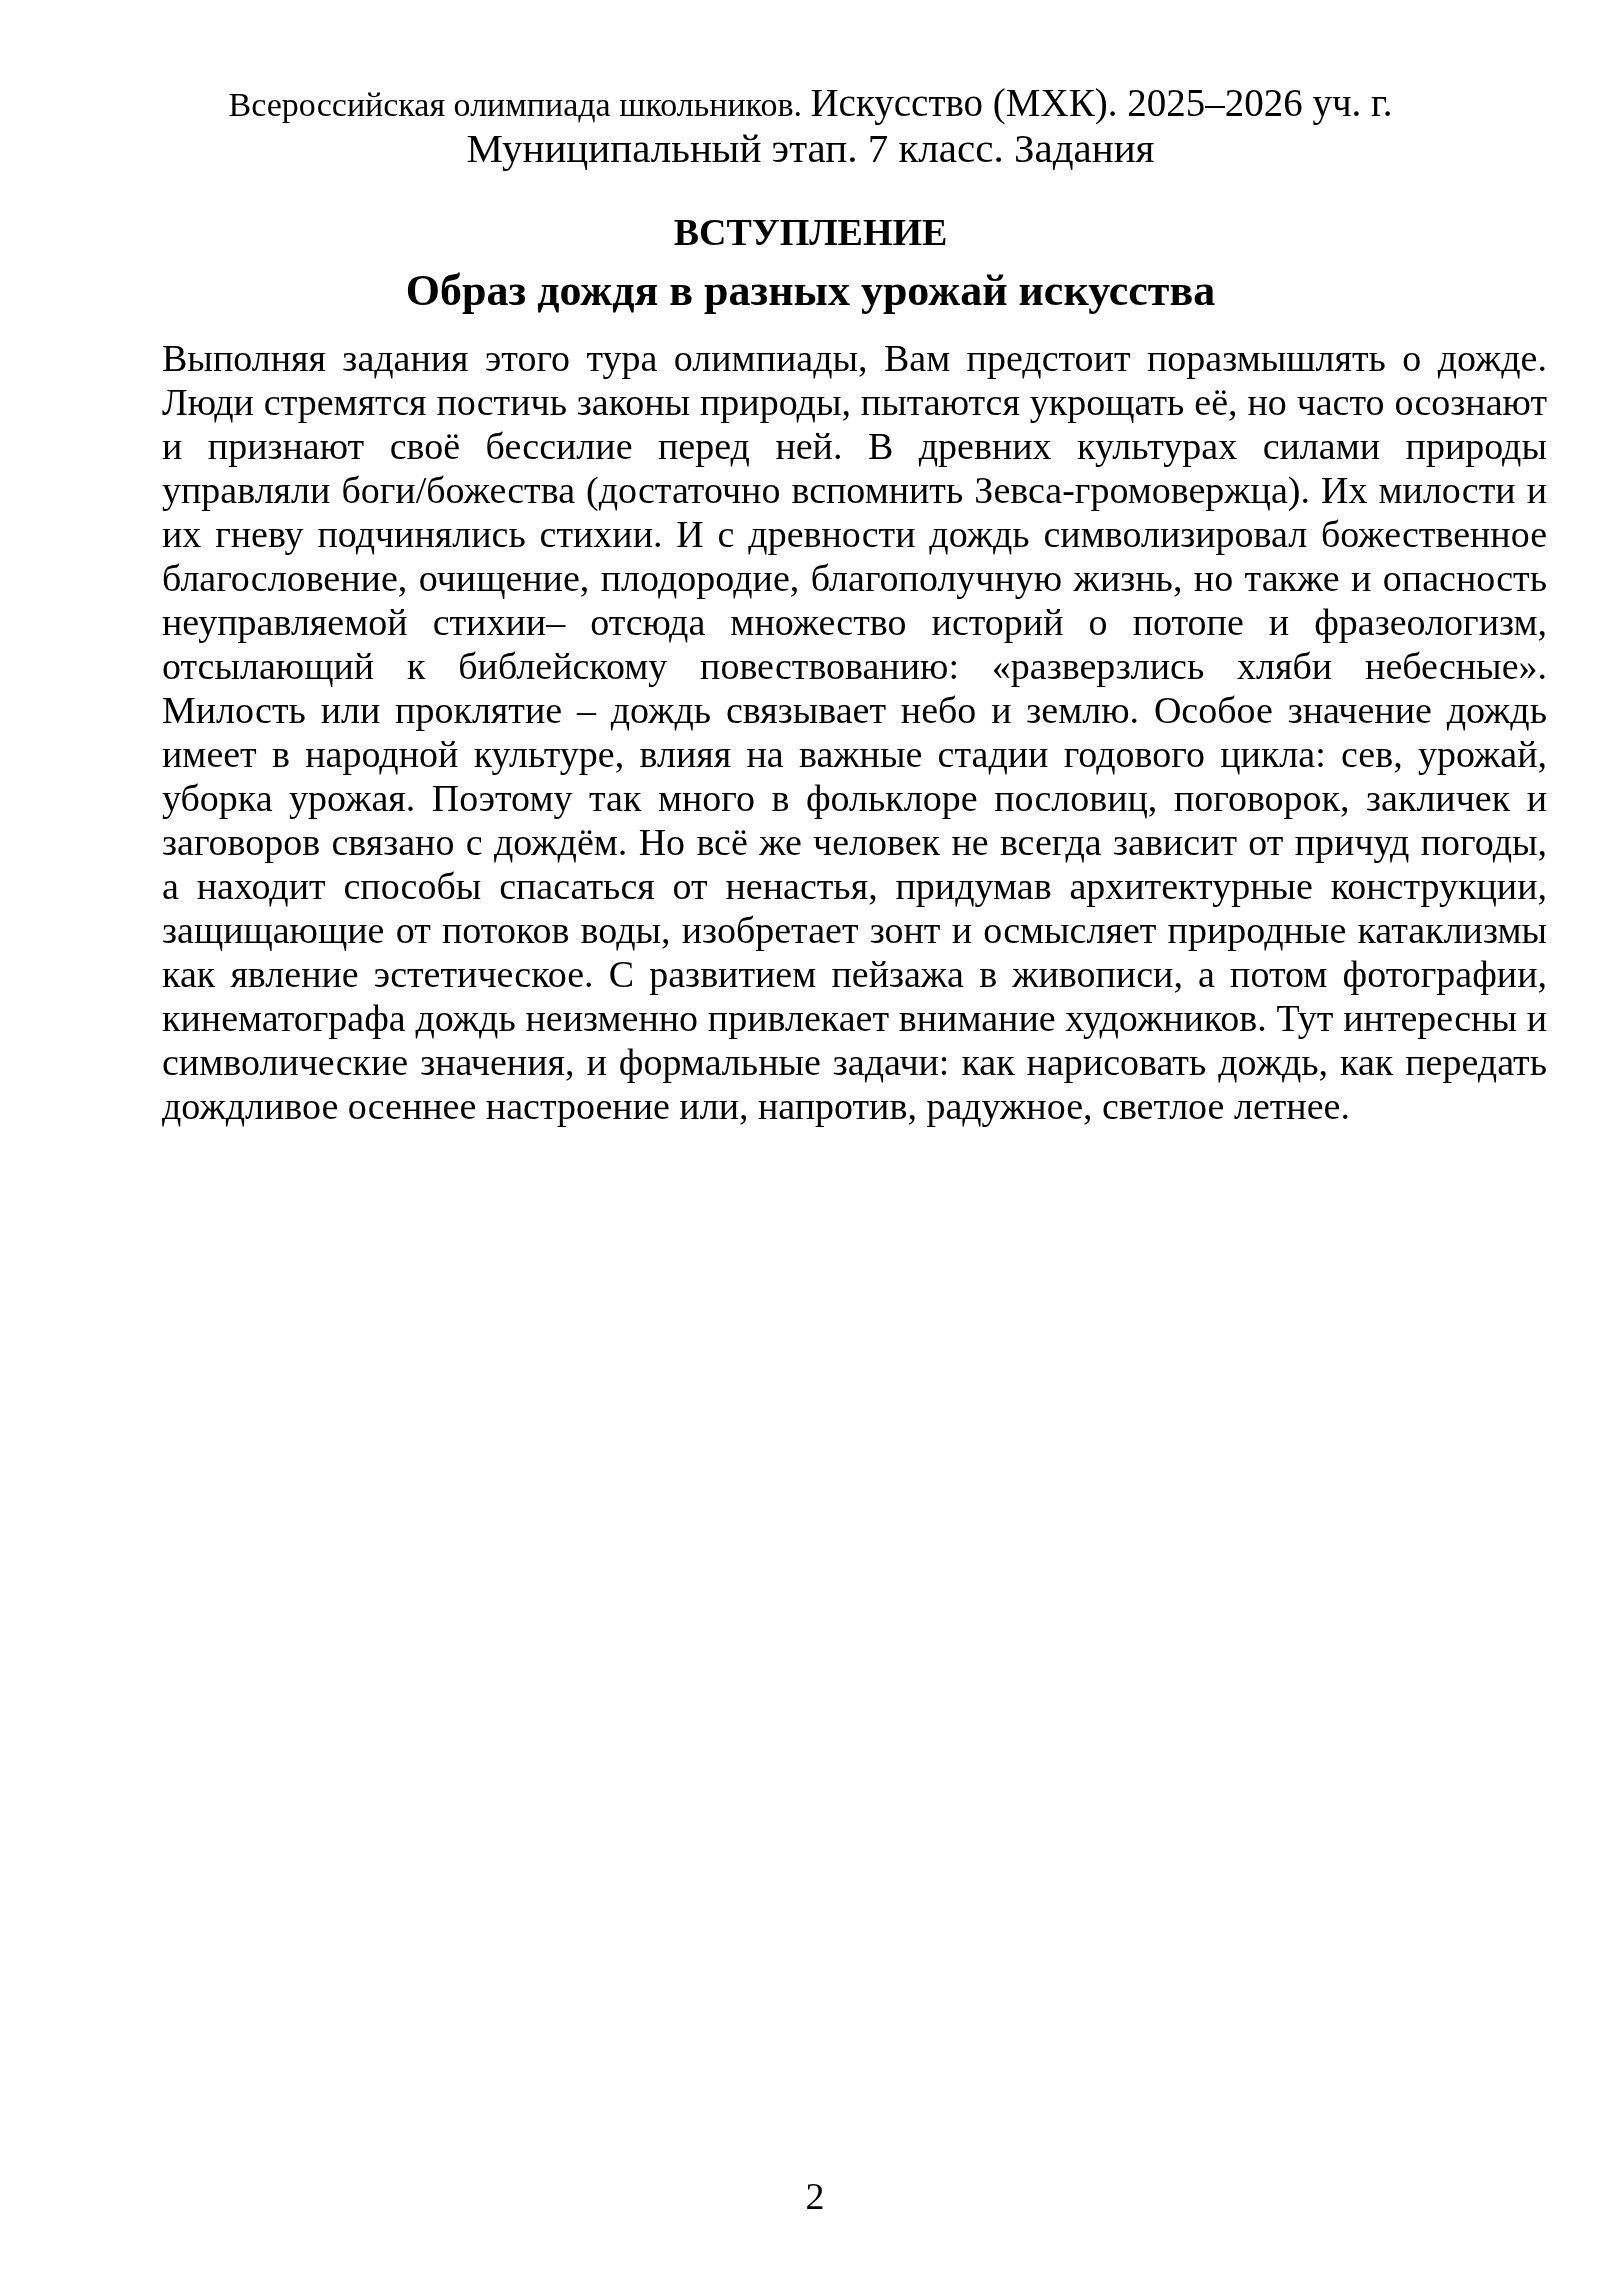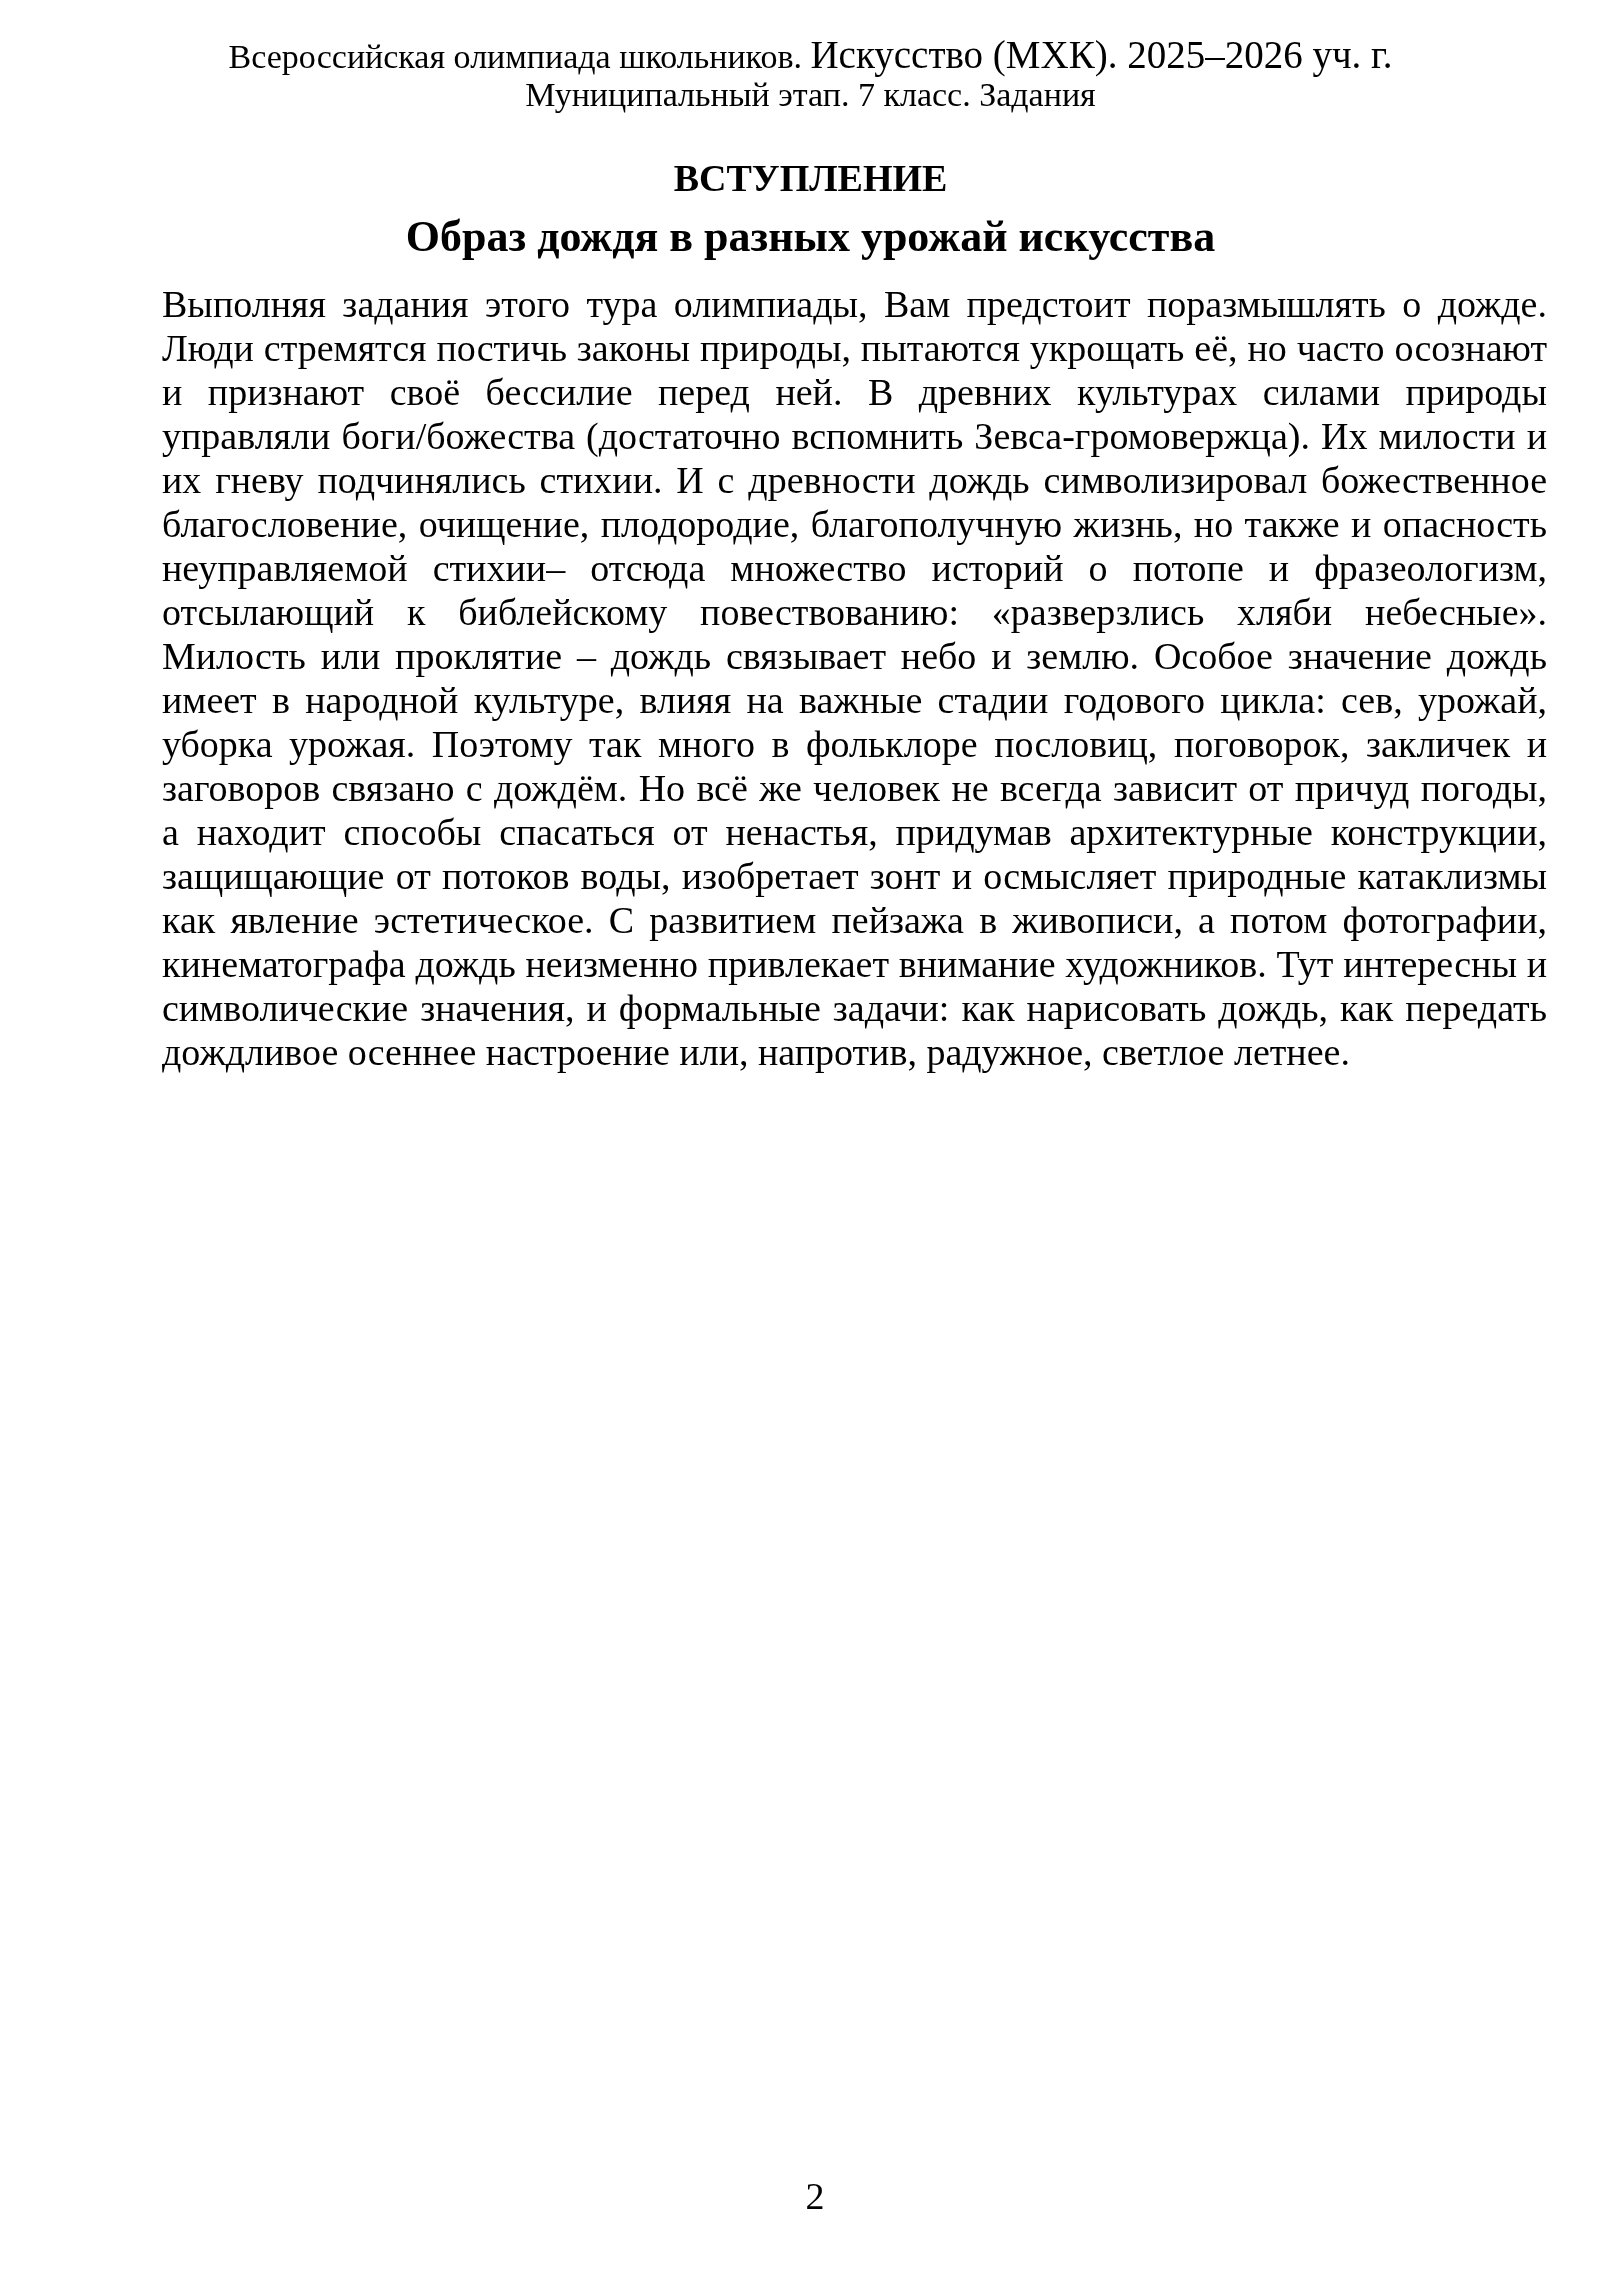--- a/index.html
+++ b/index.html
@@ -10,33 +10,33 @@
   .page {
     position: relative;
     width: 1621px;
     height: 2293px;
     background: #ffffff;
     color: #000000;
     font-family: "Liberation Serif", "DejaVu Serif", serif;
     overflow: hidden;
   }
   .page-header {
-    padding-top: 36px;
+    padding-top: 84px;
     text-align: center;
     line-height: 37px;
   }
   .header-line1 {
     font-size: 34px;
   }
   .header-subject {
     font-size: 39px;
   }
   .header-line2 {
-    font-size: 34px;
-    margin-top: 1px;
+    font-size: 41px;
+    margin-top: 7px;
   }
   .section-title {
     margin: 44px 0 0 0;
     text-align: center;
     font-size: 38px;
     font-weight: bold;
     line-height: 43px;
   }
   .doc-title {
     margin: 11.8px 0 0 0;

